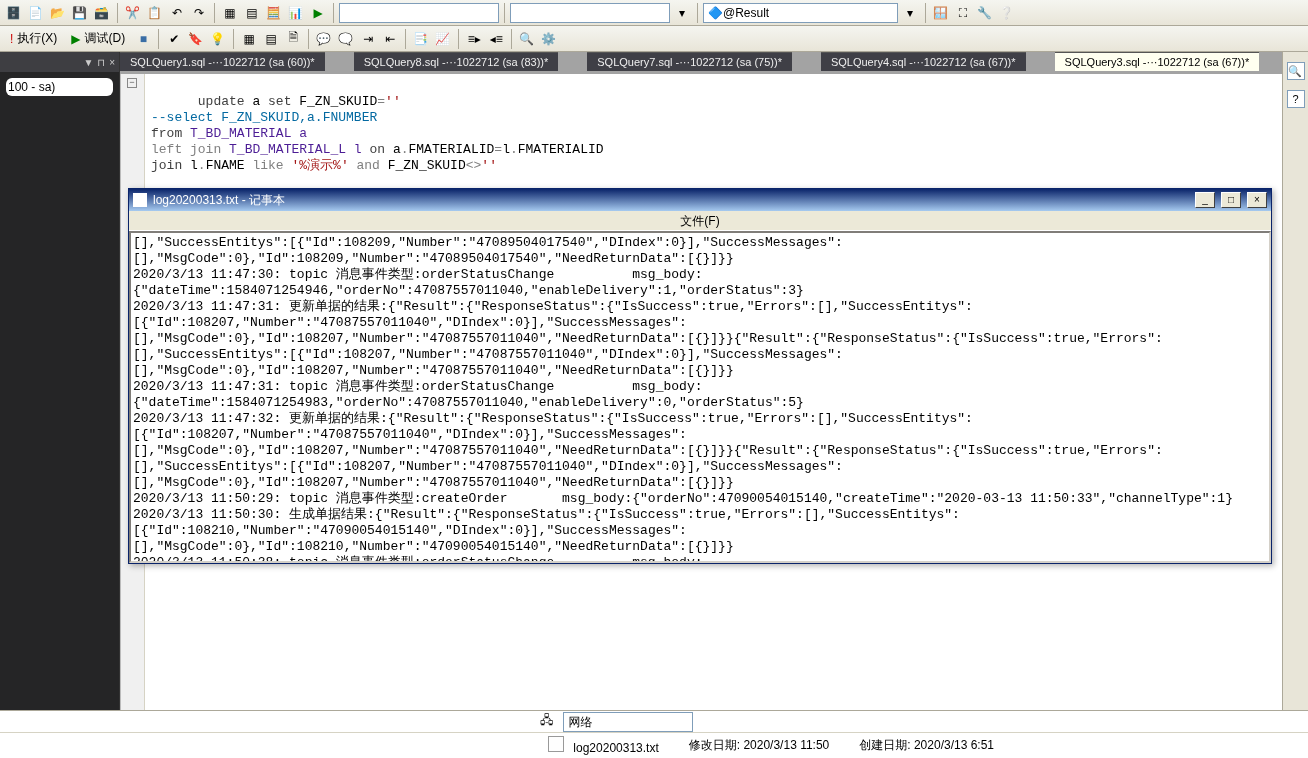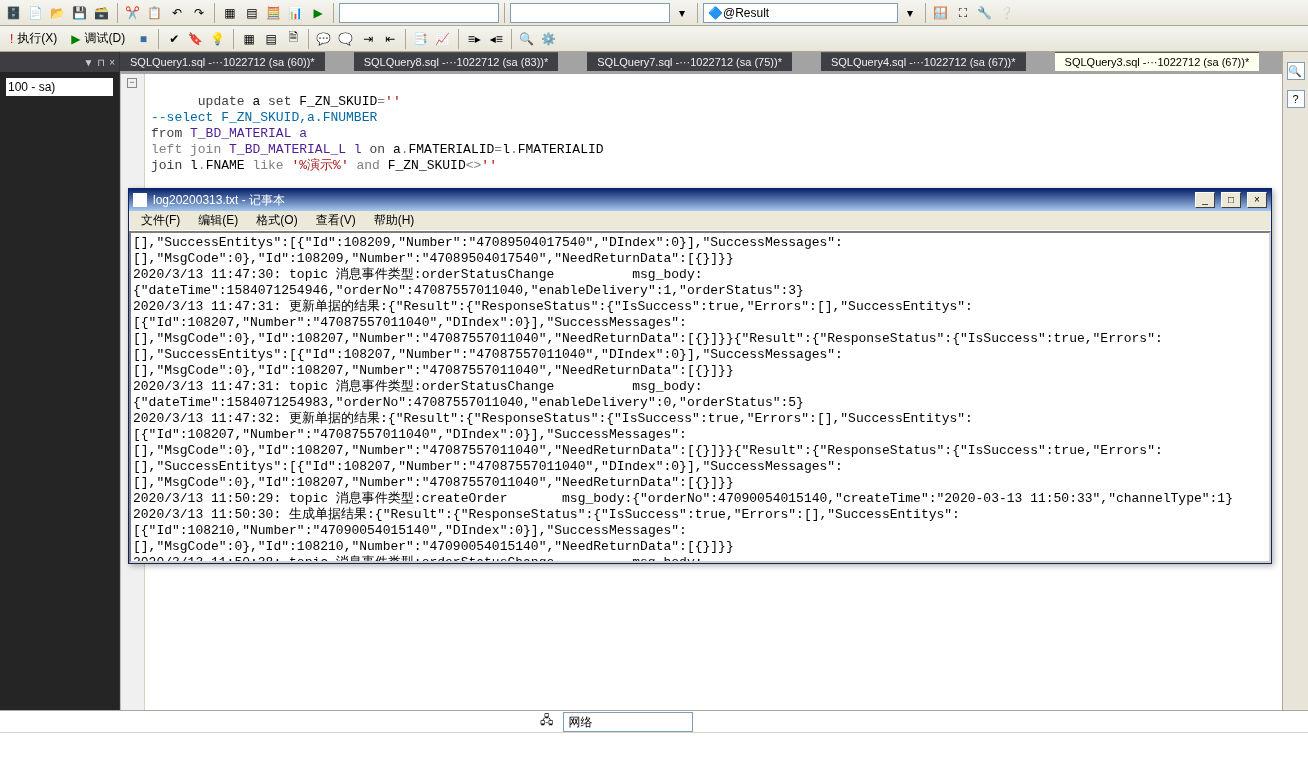--- a/index.html
+++ b/index.html
@@ -142,20 +142,21 @@
     font-size: 10px; text-align:center; line-height:14px;
     color:#000; cursor:pointer;
   }
   .np-menu {
     height: 20px;
     background: #ece9d8;
     display: flex; align-items:center;
     padding: 0 4px; gap: 2px;
     border-bottom: 1px solid #fff;
     font-size: 12px;
+    flex-direction: column;
   }
   .np-menu-item { padding: 2px 8px; cursor:pointer; }
   .np-body {
     flex:1;
     background: #fff;
     border: 2px inset #d4d0c8;
     margin: 0;
     overflow: auto;
     font-family: SimSun, "Courier New", monospace;
     font-size: 13px;
@@ -261,21 +262,21 @@
 </div>
 
 <div class="main-area">
   <div class="sidebar">
     <div class="sidebar-top">
       <span class="sidebar-ctrl">▼</span>
       <span class="sidebar-ctrl">⊓</span>
       <span class="sidebar-ctrl">×</span>
     </div>
     <div class="sidebar-body">
-      <span style="color:#000;background:#fff;display:block;padding:2px;">100 - sa)</span>
+      <span style="color:#000;background:#fff;display:block;padding:2px;border-radius:6px;">100 - sa)</span>
     </div>
   </div>
 
   <div class="content">
     <div class="tabs-row">
       <div class="tab">SQLQuery1.sql -···1022712 (sa (60))*</div>
       <div class="tab">SQLQuery8.sql -···1022712 (sa (83))*</div>
       <div class="tab">SQLQuery7.sql -···1022712 (sa (75))*</div>
       <div class="tab">SQLQuery4.sql -···1022712 (sa (67))*</div>
       <div class="tab active">SQLQuery3.sql -···1022712 (sa (67))*</div>
@@ -341,13 +342,21 @@
 [],"MsgCode":0},"Id":108210,"Number":"47090054015140","NeedReturnData":[{}]}}</div>
 </div>
 
 <div class="bottom-bar">
   <div class="bottom-row1">
     <span>🖧</span>
     <span class="net-combo">
       <span>网络</span>
     </span>
   </div>
+  <div class="bottom-row2">
+    <span>
+      <span class="file-icon"></span>
+      <span>log20200313.txt</span>
+    </span>
+    <span>修改日期: 2020/3/13 11:50</span>
+    <span>创建日期: 2020/3/13 6:51</span>
+  </div>
 </div>
 
 </body></html>

